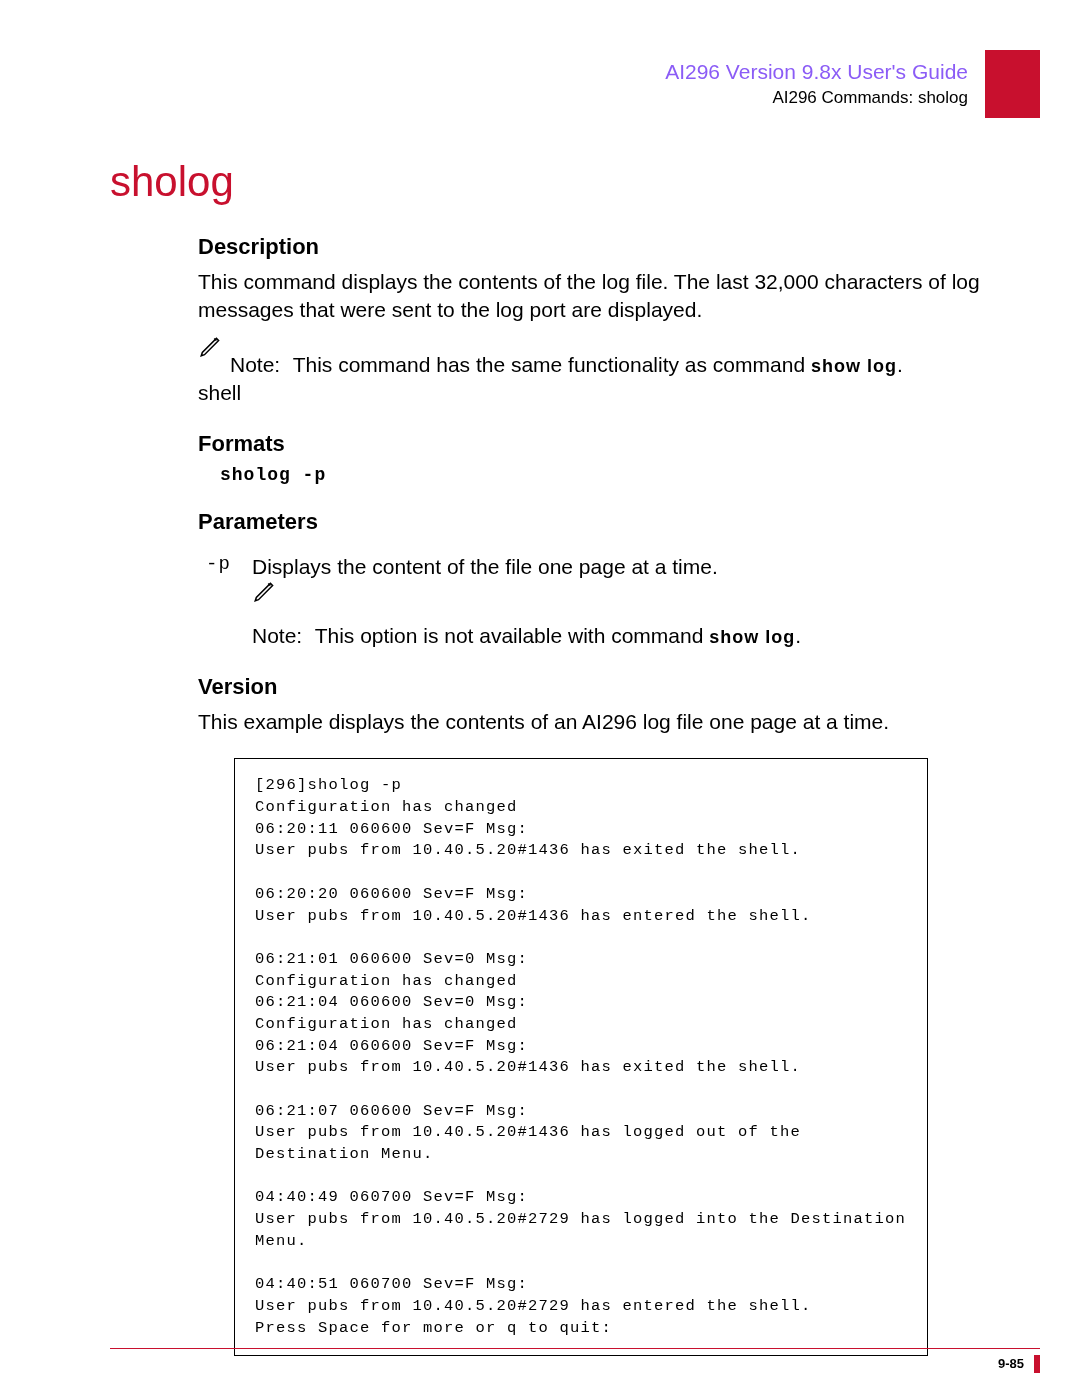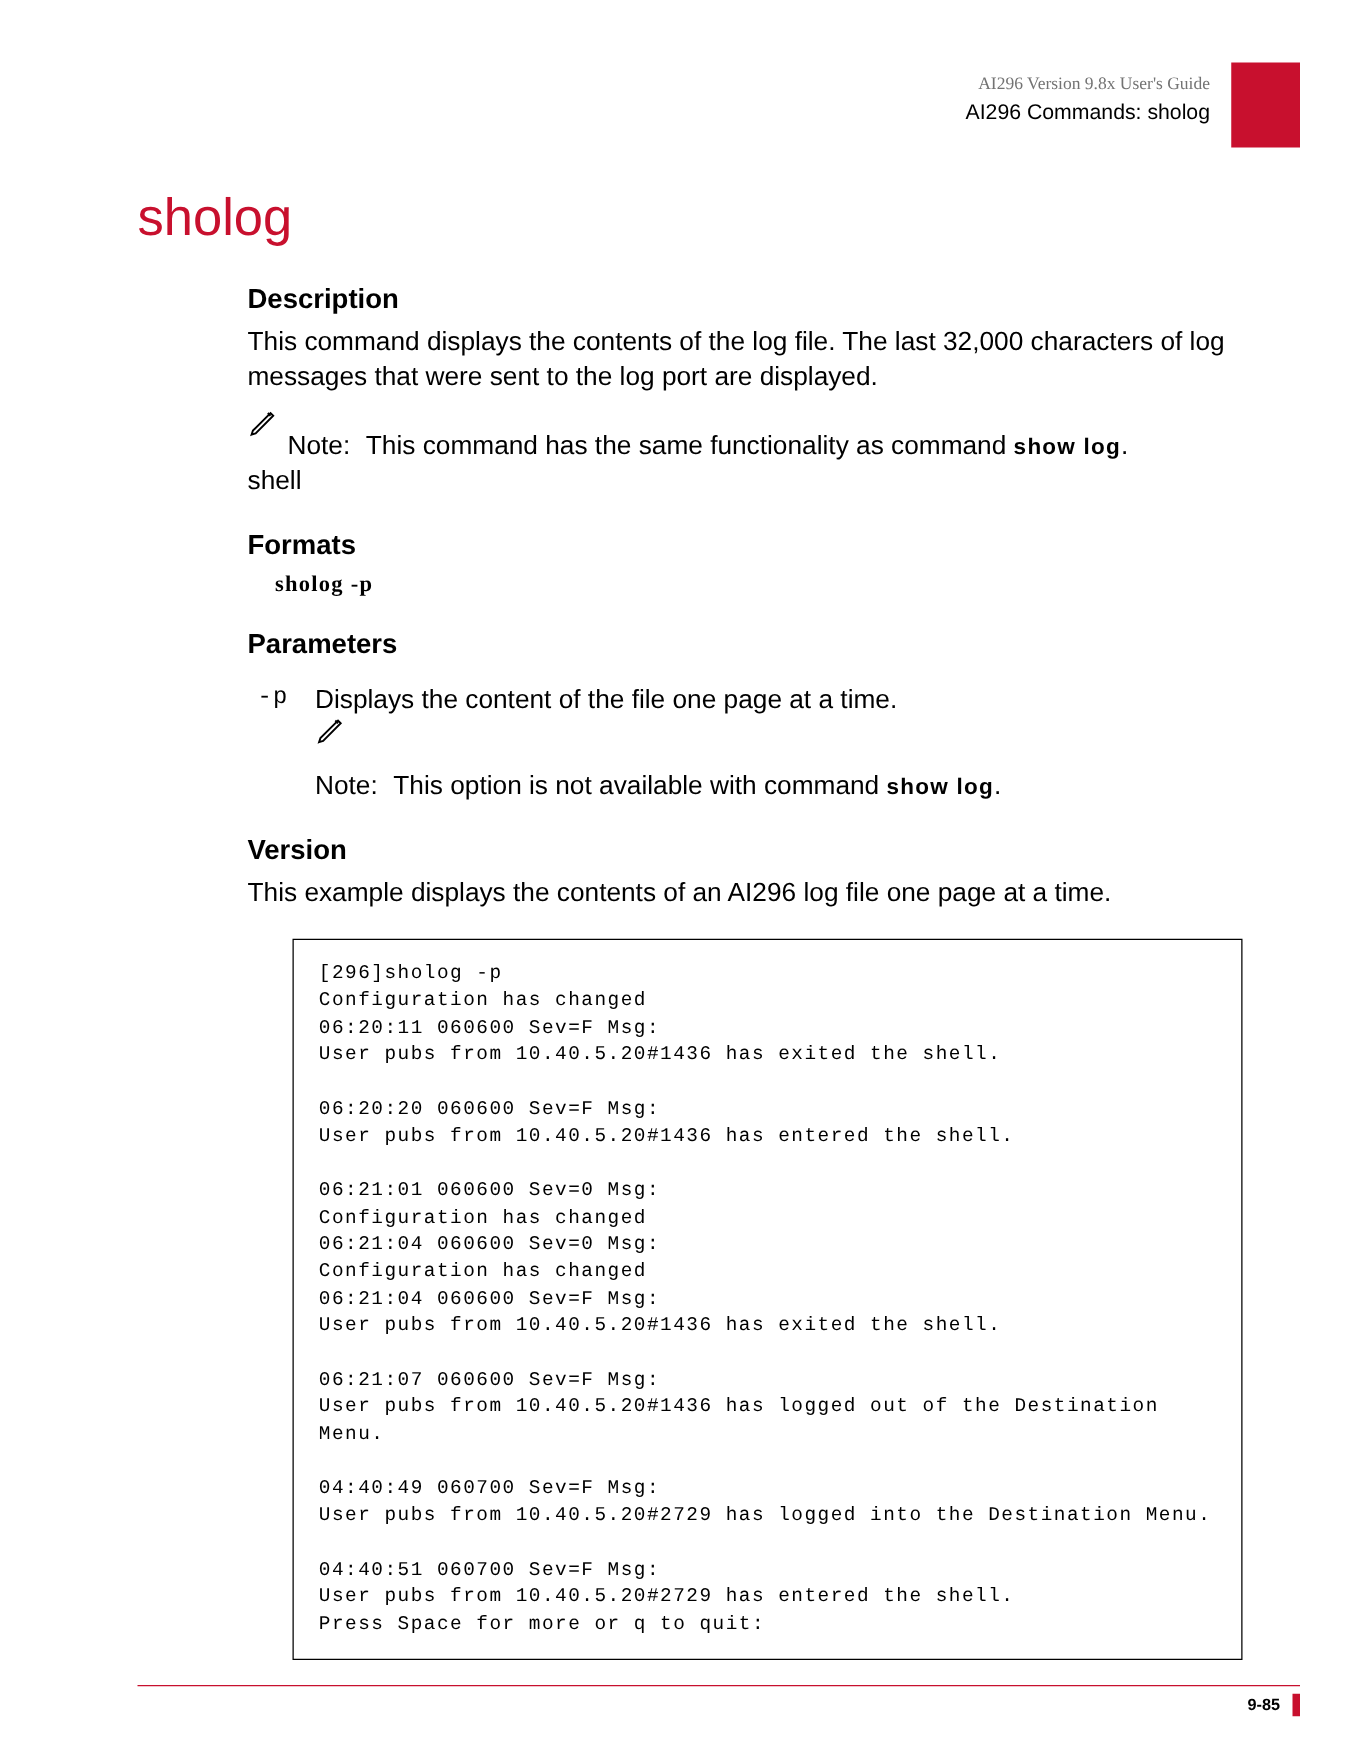--- a/index.html
+++ b/index.html
@@ -16,23 +16,22 @@
     position: relative;
     height: 100%;
   }
   .header {
     text-align: right;
     margin-bottom: 50px;
     position: relative;
     padding-right: 12px;
   }
   .header-title {
-    font-size: 14px;
-    color: #737373;
-    font-family: Liberation Serif, serif;
+    font-size: 21px;
+    color: #8b5cf6;
   }
   .header-sub {
     font-size: 17px;
     color: #000;
     margin-top: 4px;
   }
   .red-block {
     position: absolute;
     top: 50px;
     right: 40px;
@@ -58,21 +57,21 @@
   .body-text {
     font-size: 21px;
     line-height: 1.35;
   }
   .mono {
     font-family: Liberation Sans, sans-serif;
     font-size: 18px;
     letter-spacing: 1px;
   }
   .mono-bold {
-    font-family: Liberation Serif, serif;
+    font-family: Liberation Mono, monospace;
     font-weight: bold;
     font-size: 18px;
     letter-spacing: 1px;
     margin-left: 22px;
   }
   .note-row {
     display: flex;
     align-items: flex-start;
     margin-top: 18px;
     gap: 0;
@@ -113,21 +112,21 @@
   }
   .example-box {
     border: 1px solid #000;
     margin: 22px 0 0 36px;
     padding: 16px 9px 16px 20px;
     font-family: "Courier New", monospace;
     font-size: 15.5px;
     letter-spacing: 1.2px;
     line-height: 1.4;
     white-space: pre-wrap;
-    width: 760px;
+    width: 694px;
   }
   .footer-line {
     position: absolute;
     left: 110px;
     right: 40px;
     bottom: 48px;
     border-top: 1px solid #c8102e;
   }
   .page-num {
     position: absolute;

